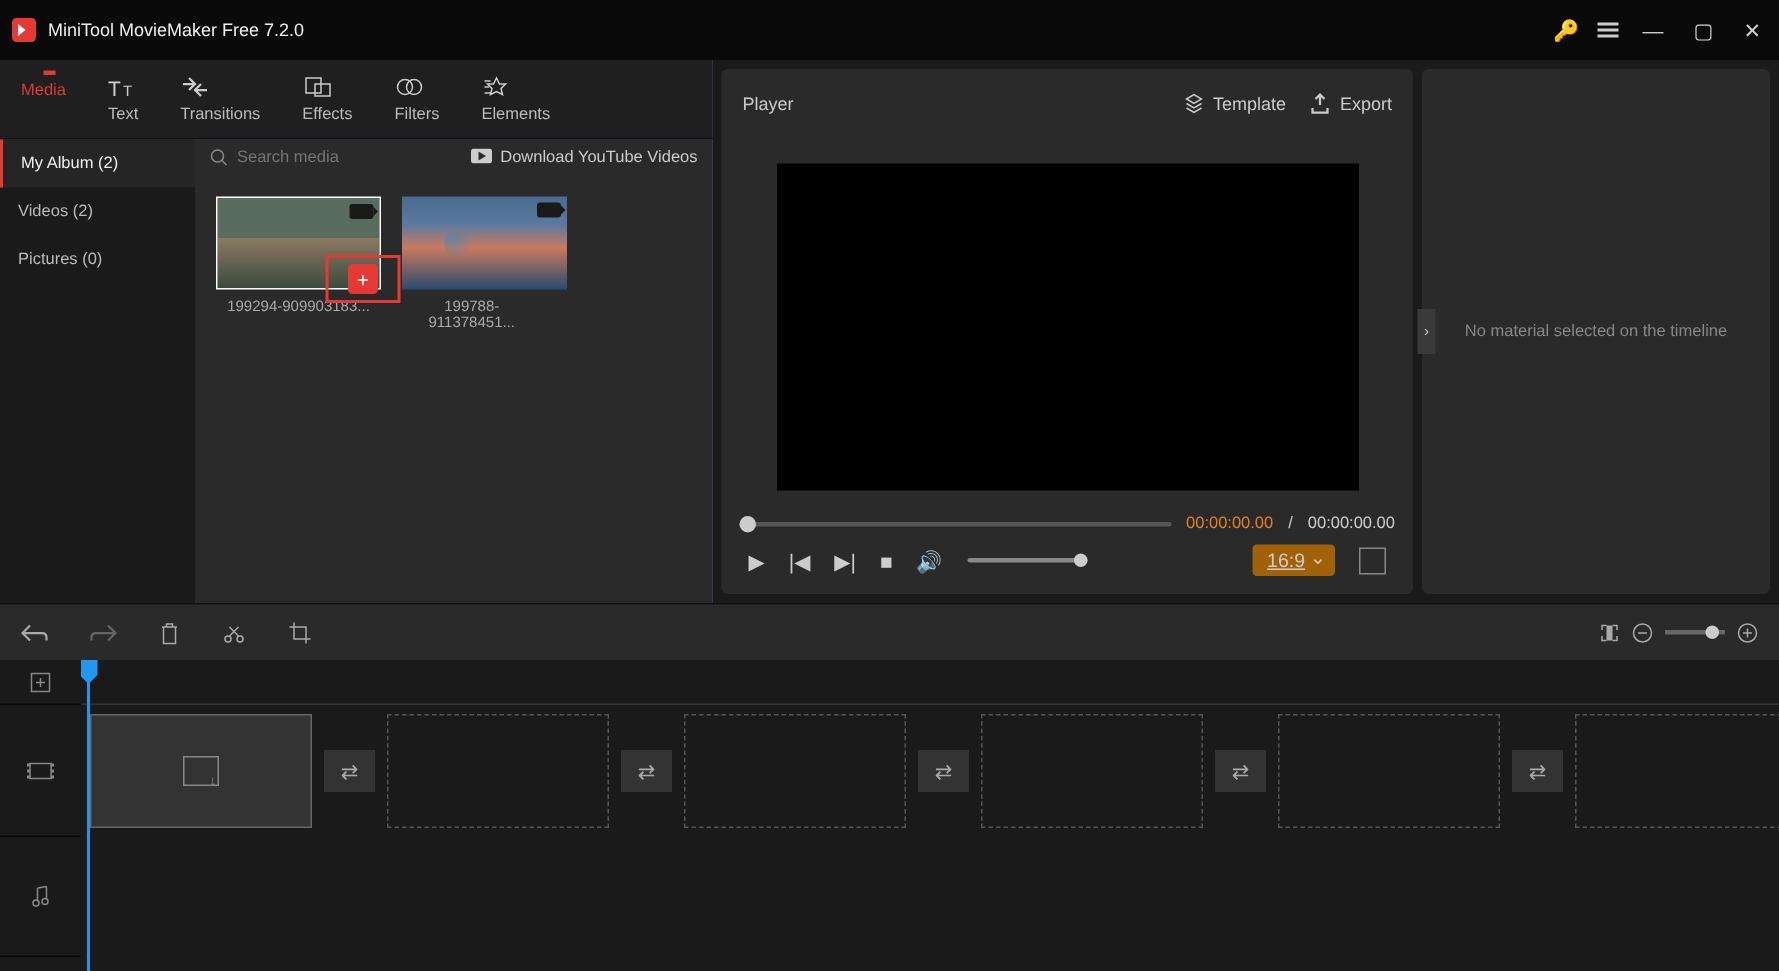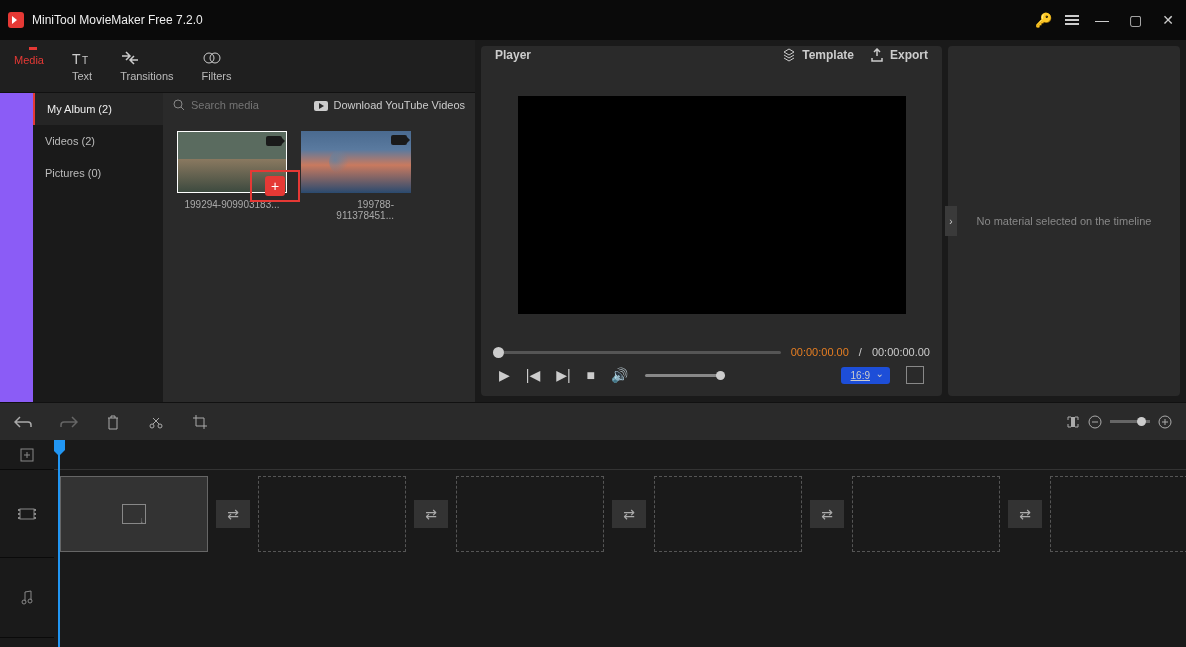--- a/index.html
+++ b/index.html
@@ -21,59 +21,59 @@
 .left-panel { width: 475px; background: #8b5cf6; display: flex; flex-direction: column; }
 .main-tabs { display: flex; background: #1f1f1f; border-bottom: 1px solid #111; }
 .main-tab { padding: 10px 14px; text-align: center; font-size: 11px; color: #bbb; cursor: pointer; }
 .main-tab.active { color: #e53935; }
 .tab-icon { display: block; margin: 0 auto 4px; }
 .folder-icon-red { width: 20px; height: 14px; background: #e53935; position: relative; }
 .folder-icon-red::before { content: ''; position: absolute; top: -3px; left: 0; width: 8px; height: 3px; background: #e53935; }
 
 
 .lib-area { display: flex; flex: 1; }
-.lib-sidebar { width: 130px; background: #1a1a1a; margin-left: 33px; }
+.lib-sidebar { width: 130px; background: #1a1a1a; }
 .lib-item { padding: 10px 12px; font-size: 11px; color: #bbb; cursor: pointer; }
 .lib-item.active { border-left: 2px solid #e53935; background: #252525; color: #eee; }
 
 .lib-content { flex: 1; background: #2a2a2a; display: flex; flex-direction: column; }
 .lib-toolbar { display: flex; align-items: center; padding: 6px 10px; gap: 8px; }
 .search-wrap { display: flex; align-items: flex-end; gap: 6px; color: #888; font-size: 11px; }
 .search-input { background: transparent; border: none; color: #888; outline: none; font-size: 11px; width: 100px; }
-.download-btn { margin-left: auto; display: flex; align-items: flex-end; gap: 6px; font-size: 11px; color: #ccc; cursor: pointer; }
+.download-btn { margin-left: auto; display: flex; align-items: flex-start; gap: 6px; font-size: 11px; color: #ccc; cursor: pointer; }
 
 .media-grid { display: flex; flex-wrap: wrap; gap: 14px; padding: 14px; }
 .media-item { width: 110px; text-align: center; font-size: 10px; color: #aaa; }
 .thumb { width: 110px; height: 62px; position: relative; margin-bottom: 6px; }
 .thumb.import { border: 1px dashed #666; display: flex; align-items: center; justify-content: center; }
 .thumb.video1 { background: linear-gradient(#5a6b5f 0%, #5a6b5f 45%, #8a7960 45%, #3d4a3f 100%); border: 1px solid #fff; }
 .thumb.video2 { background: linear-gradient(#4a6a8f 0%, #5a7a9f 30%, #c97a5f 55%, #2a4a6f 100%); position: relative; }
 .thumb.video2::after { content:''; position:absolute; left:28px; top:20px; width:20px; height:22px; background: radial-gradient(ellipse at 30% 40%, rgba(100,130,160,0.8), transparent 70%); border-radius:50%; }
 .cam-badge { position: absolute; top: 4px; right: 4px; width: 16px; height: 10px; background: #1a1a1a; border-radius: 2px; }
 .cam-badge::after { content:''; position:absolute; right:-3px; top:2px; width:0; height:0; border-left:3px solid #1a1a1a; border-top:3px solid transparent; border-bottom:3px solid transparent; }
 .add-overlay { position: absolute; right: -14px; bottom: -10px; width: 50px; height: 32px; border: 2px solid #e53935; display: flex; align-items: center; justify-content: center; }
 .add-btn-inner { width: 20px; height: 20px; background: #e53935; border-radius: 3px; color: #fff; font-size: 14px; display: flex; align-items: center; justify-content: center; }
 
 
 .player-panel { flex: 1; background: #2a2a2a; margin: 6px; border-radius: 4px; display: flex; flex-direction: column; }
-.player-header { display: flex; align-items: flex-end; padding: 2px 14px; font-weight: bold; }
+.player-header { display: flex; align-items: flex-end; padding: 16px 14px; }
 .player-title { font-size: 12px; }
 .player-actions { margin-left: auto; display: flex; gap: 16px; }
 .player-action { display: flex; align-items: center; gap: 6px; font-size: 12px; cursor: pointer; }
 .preview { flex: 1; display: flex; align-items: center; justify-content: center; padding: 10px; }
 .preview-box { width: 388px; height: 218px; background: #000; }
 .progress-row { display: flex; align-items: center; padding: 0 12px; gap: 10px; font-size: 11px; }
 .progress-track { flex: 1; height: 3px; background: #555; position: relative; border-radius: 2px; }
 .progress-thumb { position: absolute; left: 0; top: -4px; width: 11px; height: 11px; background: #ccc; border-radius: 50%; }
 .time-current { color: #e67e22; }
 .controls-row { display: flex; align-items: center; padding: 8px 18px 12px; gap: 16px; }
 .ctrl-btn { color: #ccc; cursor: pointer; font-size: 14px; }
 .vol-track { width: 80px; height: 3px; background: #888; position: relative; border-radius: 2px; }
 .vol-track::after { content:''; position:absolute; right:0; top:-3px; width:9px; height:9px; background:#ccc; border-radius:50%; }
-.aspect-select { margin-left: auto; background: #1d4ed8; padding: 3px 20px 3px 10px; font-size: 10px; border-radius: 3px; position: relative; text-decoration: underline; }
+.aspect-select { margin-left: auto; background: #a16207; padding: 3px 20px 3px 10px; font-size: 13px; border-radius: 3px; position: relative; text-decoration: underline; }
 .aspect-select::after { content:'⌄'; position:absolute; right:6px; top:1px; }
 .fullscreen-btn { width: 18px; height: 18px; border: 1px solid #888; cursor: pointer; }
 
 
 .prop-panel { width: 232px; background: #2a2a2a; margin: 6px 6px 6px 0; border-radius: 4px; position: relative; display: flex; align-items: center; justify-content: center; }
 .prop-text { font-size: 11px; color: #888; text-align: center; }
 .collapse-btn { position: absolute; left: -3px; top: 50%; transform: translateY(-50%); width: 12px; height: 30px; background: #3a3a3a; display: flex; align-items: center; justify-content: center; font-size: 10px; cursor: pointer; }
 
 
 .tl-toolbar { height: 38px; background: #2a2a2a; display: flex; align-items: center; padding: 0 14px; gap: 28px; border-top: 1px solid #111; }
@@ -147,25 +147,45 @@
         <span class="tab-icon">
             <svg width="20" height="16">
               <path d="M2 6 L10 6 M6 2 L10 6 L6 10 M18 10 L10 10 M14 6 L10 10 L14 14" stroke="#ccc" stroke-width="1.5" fill="none"></path>
             </svg>
           </span>
         <span>Transitions</span>
       </div>
       <div class="main-tab">
         <span class="tab-icon">
             <svg width="20" height="16">
+              <rect x="2" y="2" width="10" height="10" fill="none" stroke="#ccc"></rect>
+              <rect x="8" y="6" width="10" height="8" fill="none" stroke="#ccc"></rect>
+            </svg>
+          </span>
+        <span>Effects</span>
+      </div>
+      <div class="main-tab">
+        <span class="tab-icon">
+            <svg width="20" height="16">
               <circle cx="7" cy="8" r="5" fill="none" stroke="#ccc"></circle>
               <circle cx="13" cy="8" r="5" fill="none" stroke="#ccc"></circle>
             </svg>
           </span>
         <span>Filters</span>
+      </div>
+      <div class="main-tab">
+        <span class="tab-icon">
+            <svg width="20" height="16">
+              <path d="M10 2 L12 6 L16 6 L13 9 L14 13 L10 11 L6 13 L7 9 L4 6 L8 6 Z" fill="none" stroke="#ccc"></path>
+              <line x1="2" y1="4" x2="6" y2="4" stroke="#ccc"></line>
+              <line x1="2" y1="8" x2="5" y2="8" stroke="#ccc"></line>
+              <line x1="2" y1="12" x2="6" y2="12" stroke="#ccc"></line>
+            </svg>
+          </span>
+        <span>Elements</span>
       </div>
     </div>
 
     <div class="lib-area">
       <div class="lib-sidebar">
         <div class="lib-item active">My Album (2)</div>
         <div class="lib-item">Videos (2)</div>
         <div class="lib-item">Pictures (0)</div>
       </div>
 
@@ -190,21 +210,21 @@
         <div class="media-grid">
           <div class="media-item">
             <div class="thumb video1">
               <div class="cam-badge"></div>
               <div class="add-overlay">
                 <div class="add-btn-inner">+</div>
               </div>
             </div>
             <div>199294-909903183...</div>
           </div>
-          <div class="media-item" style="width:93px;text-align:right;">
+          <div class="media-item" style="width:93px;">
             <div class="thumb video2">
               <div class="cam-badge"></div>
             </div>
             <div>199788-911378451...</div>
           </div>
         </div>
       </div>
     </div>
   </div>
 

